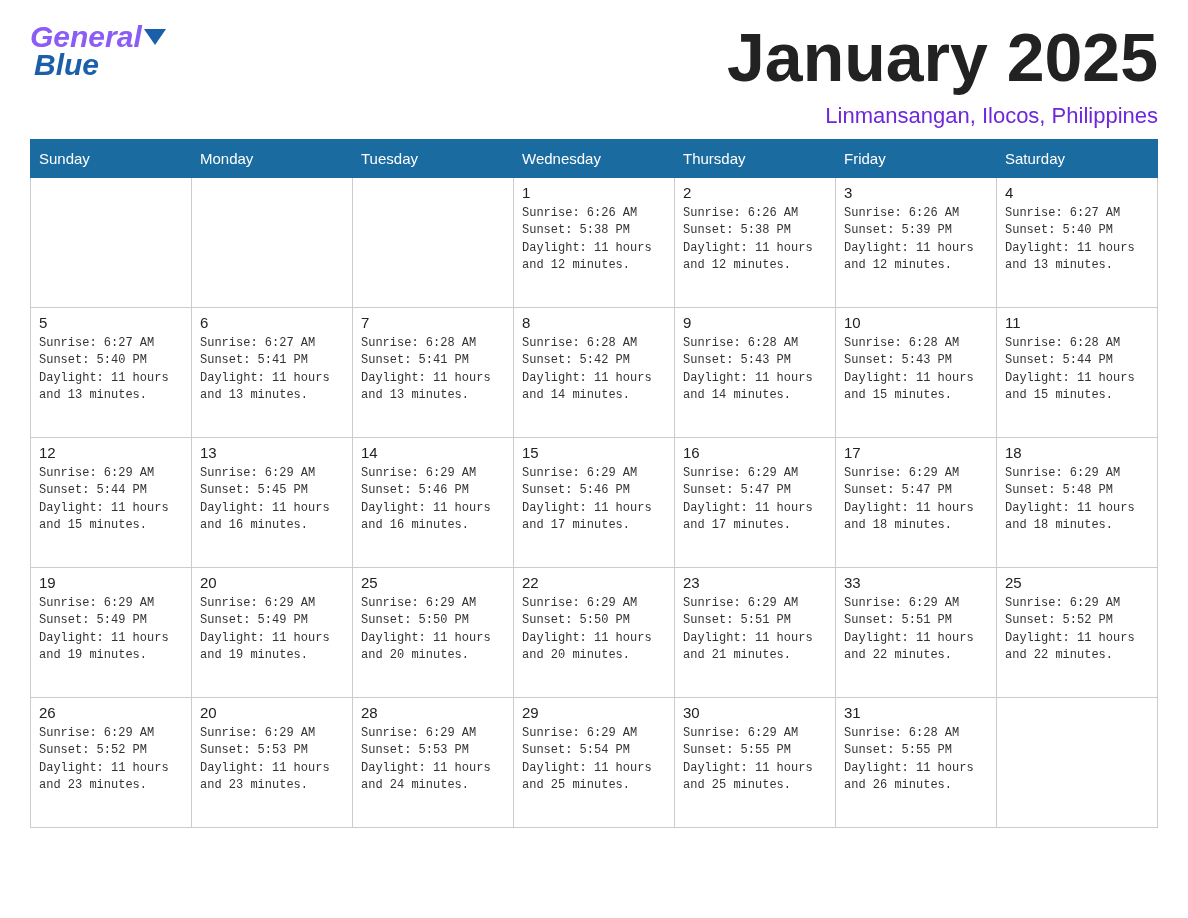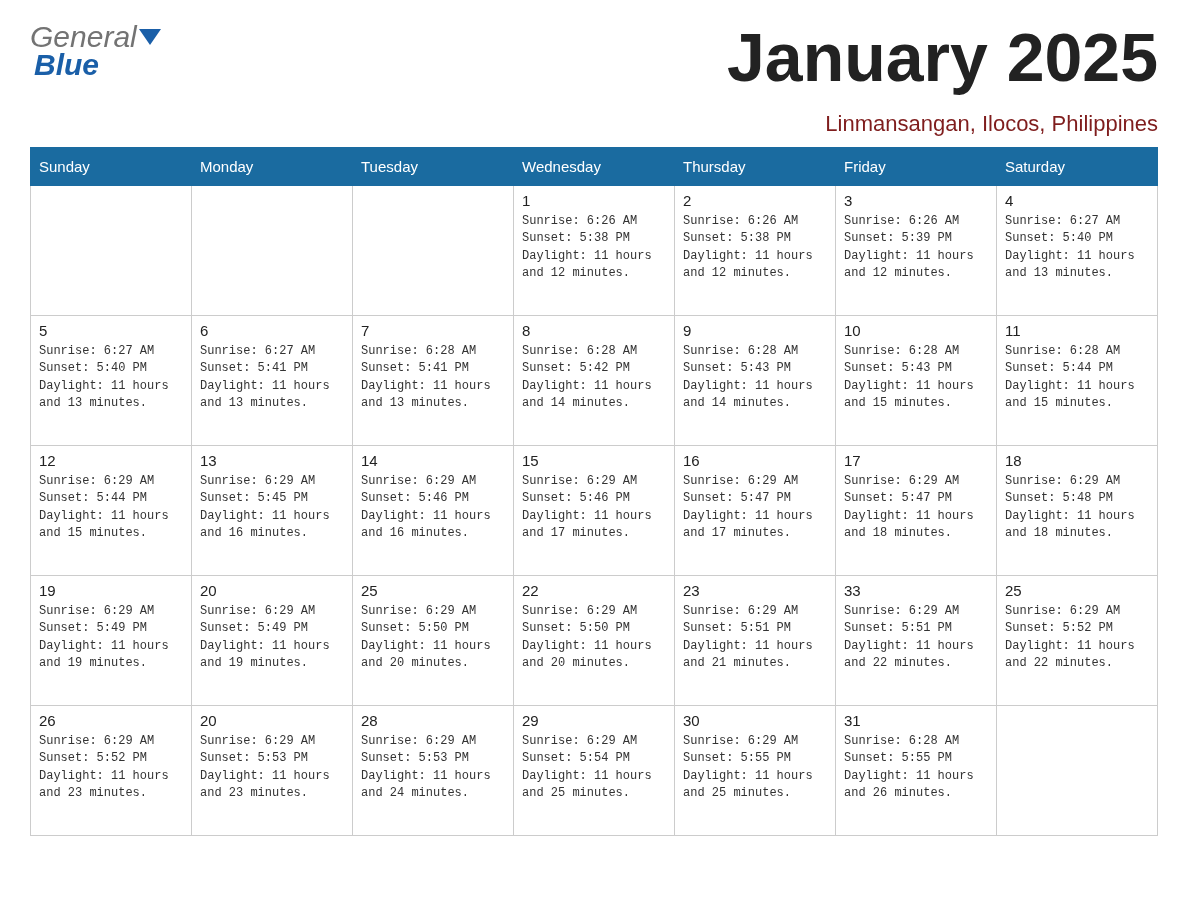--- a/index.html
+++ b/index.html
@@ -25,22 +25,22 @@
       text-align: right;
     }
     .month-title {
       font-size: 68px;
       font-weight: bold;
       color: #222;
       line-height: 1.1;
     }
     .location-title {
       font-size: 22px;
-      color: #7f1d1d;
-      margin-top: 16px;
+      color: #6d28d9;
+      margin-top: 8px;
     }
     .calendar {
       width: 100%;
       border-collapse: collapse;
       margin-top: 2px;
     }
     .calendar th {
       background-color: #1a6ba0;
       color: #ffffff;
       padding: 10px 8px;
@@ -78,21 +78,21 @@
       display: flex;
       align-items: center;
     }
   </style>
 </head>
 <body>
 
 <div class="header">
   <div class="logo">
     <div class="logo-wrapper">
-      <span style="font-size:30px; font-weight:normal; color:#737373; font-style:italic;">General</span>
+      <span style="font-size:30px; font-weight:bold; color:#8b5cf6; font-style:italic;">General</span>
       <div style="display:flex; flex-direction:column; align-items:flex-start; margin-left:2px;">
         <svg width="22" height="16" viewBox="0 0 22 16">
           <polygon points="0,0 22,0 11,16" fill="#1a5fa8"></polygon>
         </svg>
       </div>
     </div>
     <span style="font-size:30px; font-weight:bold; color:#1a5fa8; font-style:italic; margin-top:-6px; padding-left:4px;">Blue</span>
   </div>
   <div class="title-section">
     <div class="month-title">January 2025</div>

